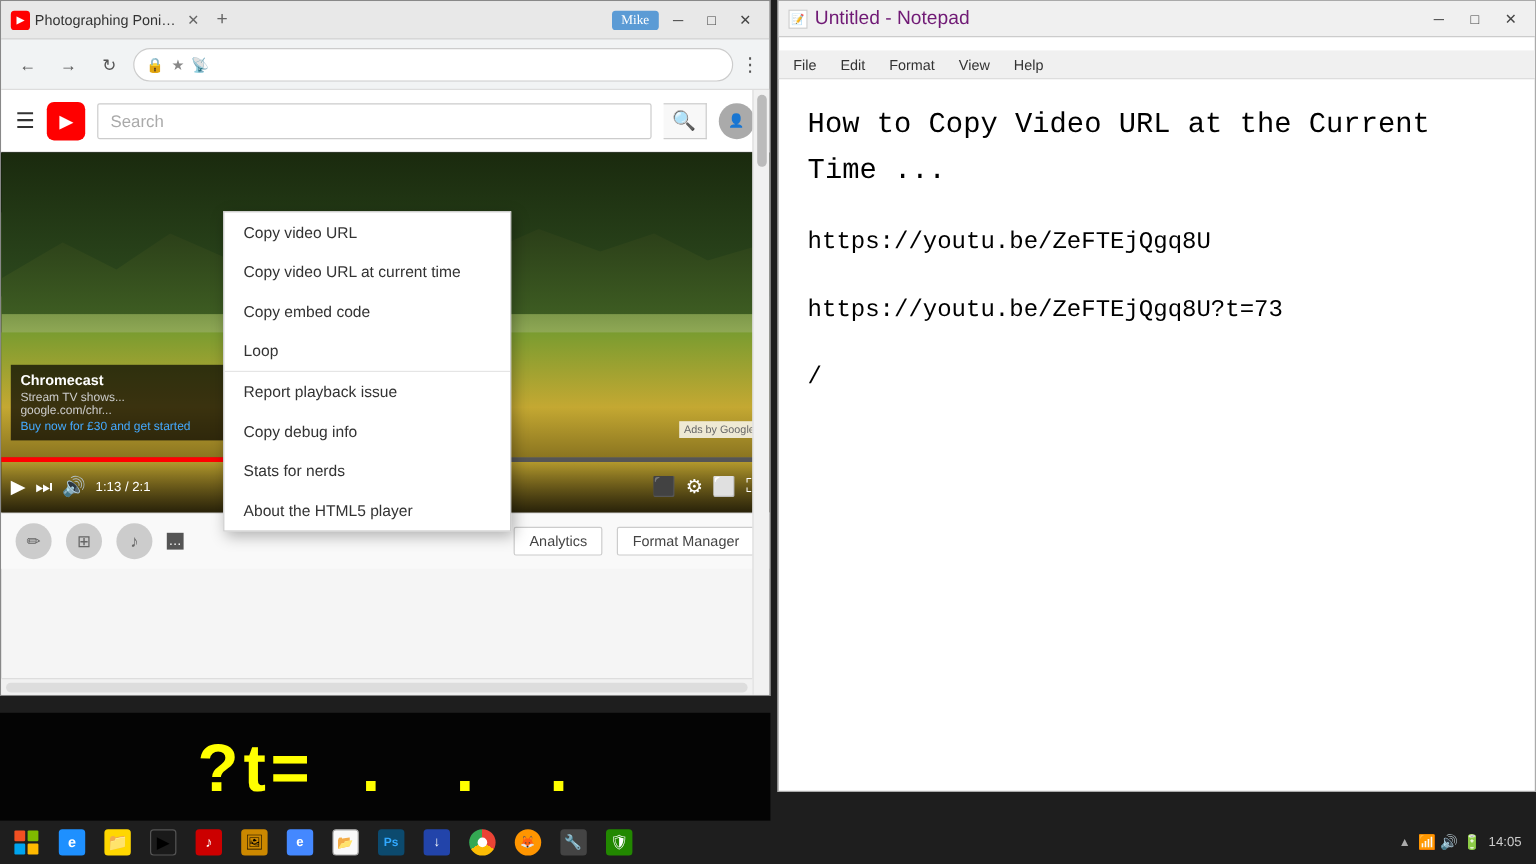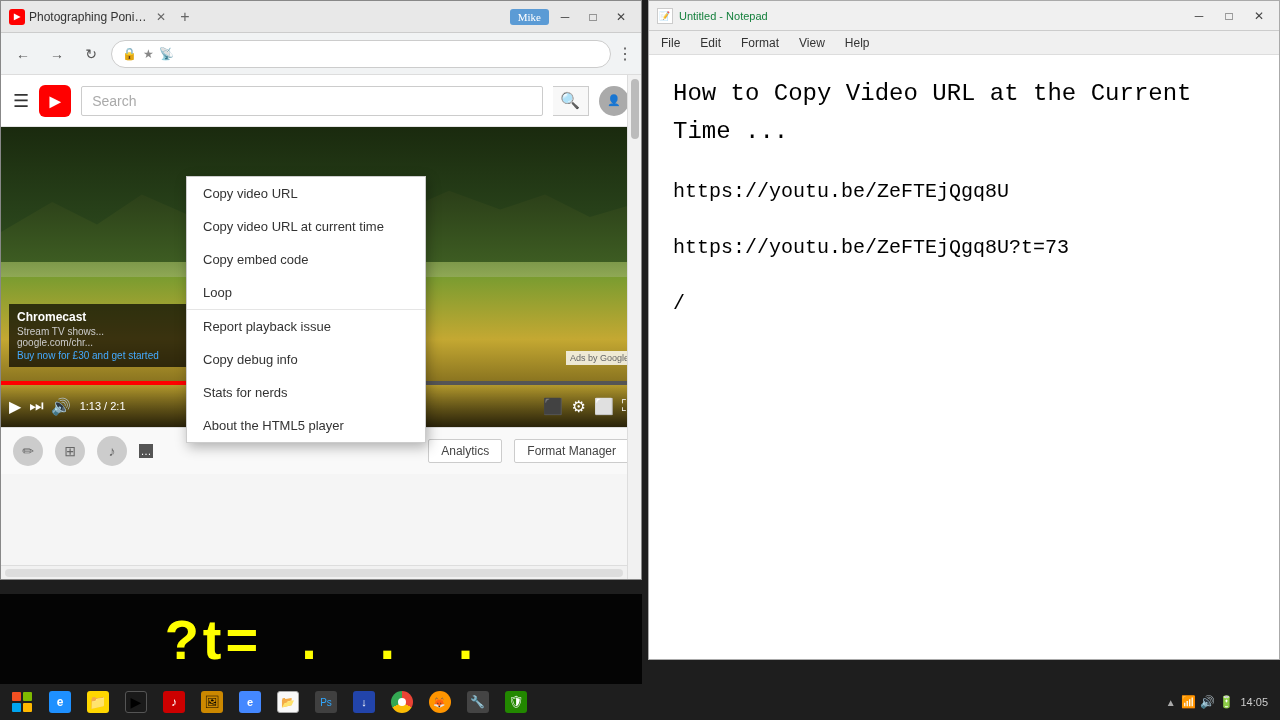--- a/index.html
+++ b/index.html
@@ -320,38 +320,39 @@
     }
     .notepad-icon {
       width: 16px; height: 16px;
       background: #fff;
       border: 1px solid #ccc;
       display: flex; align-items: center; justify-content: center;
       font-size: 9px; color: #555;
     }
     .notepad-title-text {
       flex: 1;
-      font-size: 11px;
-      color: #15803d;
+      font-size: 16px;
+      color: #701a75;
     }
     .win-btn {
       width: 24px; height: 24px;
       display: flex; align-items: center; justify-content: center;
       font-size: 12px; color: #444; cursor: pointer;
       border-radius: 2px;
     }
 
     .notepad-menubar {
       background: #f0f0f0;
       height: 24px;
       display: flex;
       align-items: center;
       padding: 0 4px;
       gap: 4px;
       border-bottom: 1px solid #ddd;
+      margin-top: 11px;
     }
     .menu-item {
       padding: 2px 8px;
       font-size: 12px;
       color: #333;
       cursor: pointer;
     }
 
     .notepad-content {
       flex: 1;
@@ -615,21 +616,21 @@
   <div class="taskbar-item">
     <div class="taskbar-item-icon" style="background:#cc8800; font-size:12px;">🖼</div>
   </div>
   <div class="taskbar-item">
     <div class="taskbar-item-icon" style="background:#4488ff; font-size:11px; color:white; font-weight:bold;">e</div>
   </div>
   <div class="taskbar-item">
     <div class="taskbar-item-icon" style="background:#f9f9f9; border:1px solid #aaa; font-size:11px;">📂</div>
   </div>
   <div class="taskbar-item">
-    <div class="taskbar-item-icon" style="background:#404040; color:#31a8ff; font-size:10px; font-weight:normal;">Ps</div>
+    <div class="taskbar-item-icon" style="background:#0c4a6e; color:#31a8ff; font-size:10px; font-weight:bold;">Ps</div>
   </div>
   <div class="taskbar-item">
     <div class="taskbar-item-icon" style="background:#2244aa; font-size:11px; color:white;">↓</div>
   </div>
   <div class="taskbar-item">
     <div class="taskbar-item-icon" style="background:conic-gradient(#ea4335 0deg 120deg, #fbbc05 120deg 240deg, #34a853 240deg 360deg); border-radius:50%; position:relative;">
       <div style="position:absolute; width:8px; height:8px; background:white; border-radius:50%; top:50%; left:50%; transform:translate(-50%,-50%);"></div>
     </div>
   </div>
   <div class="taskbar-item">

